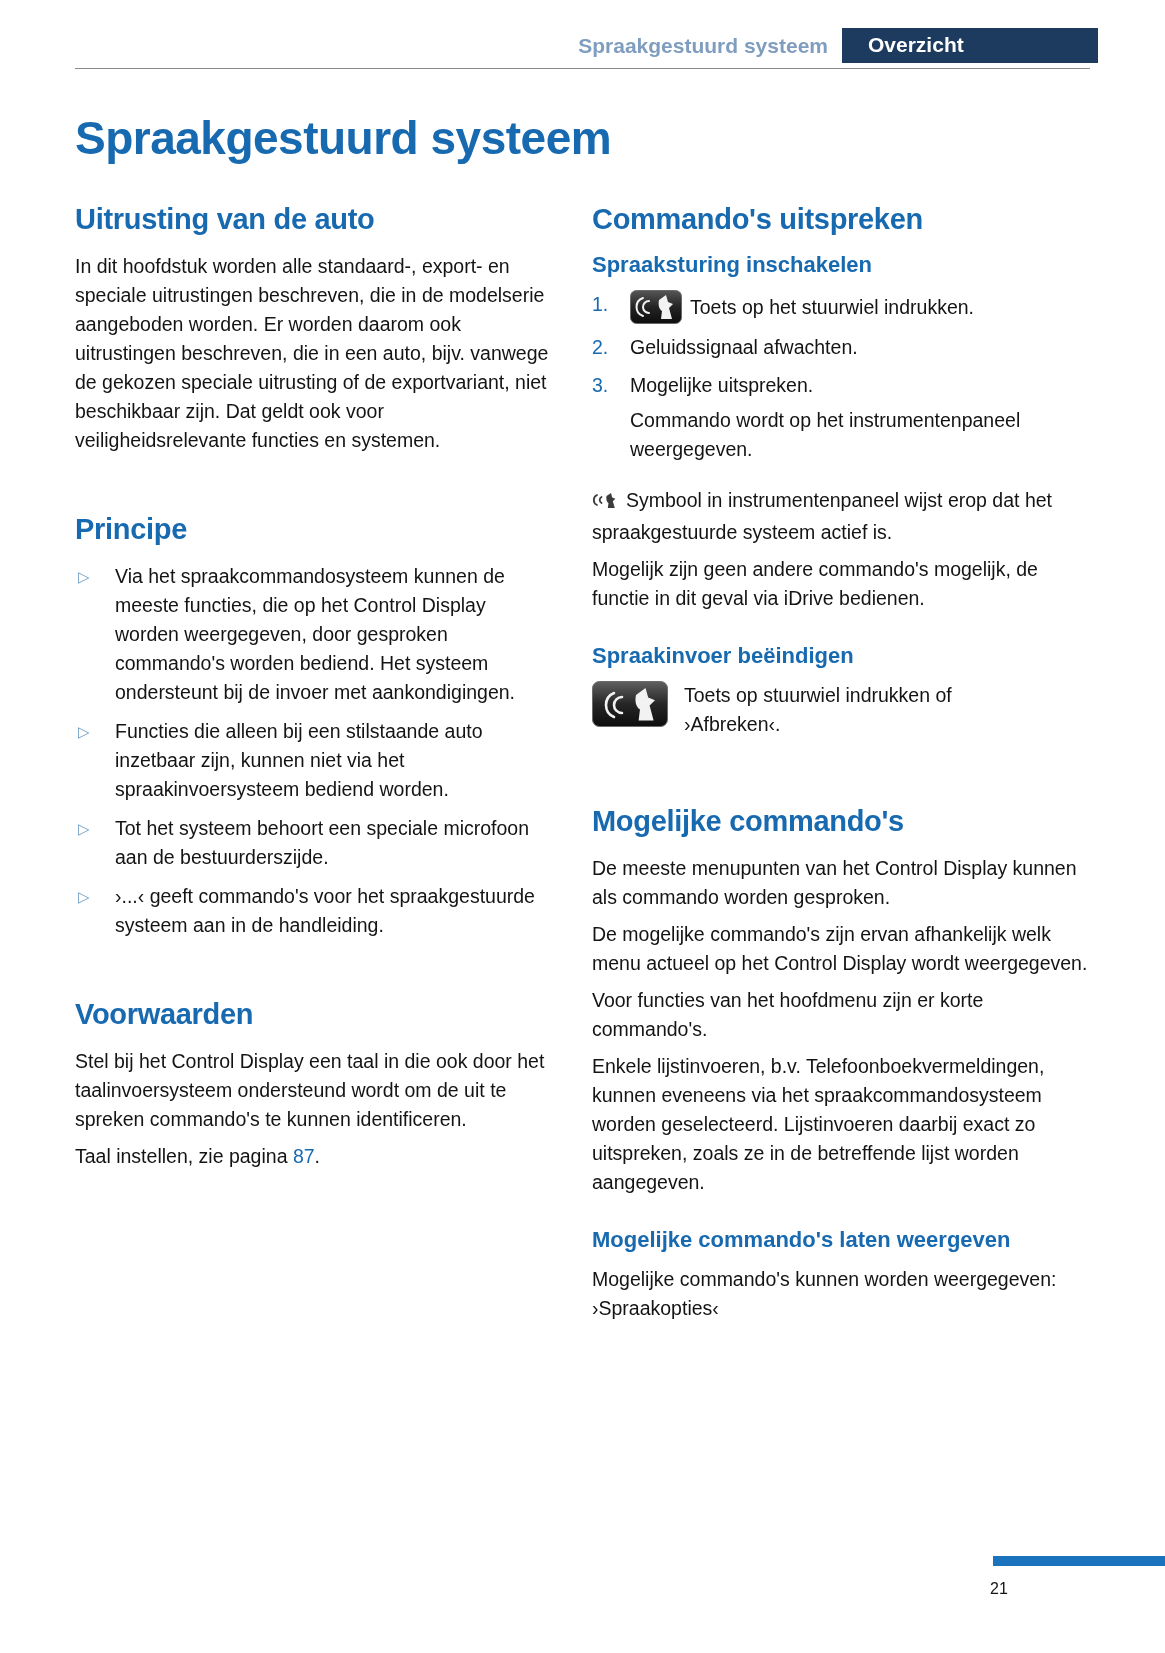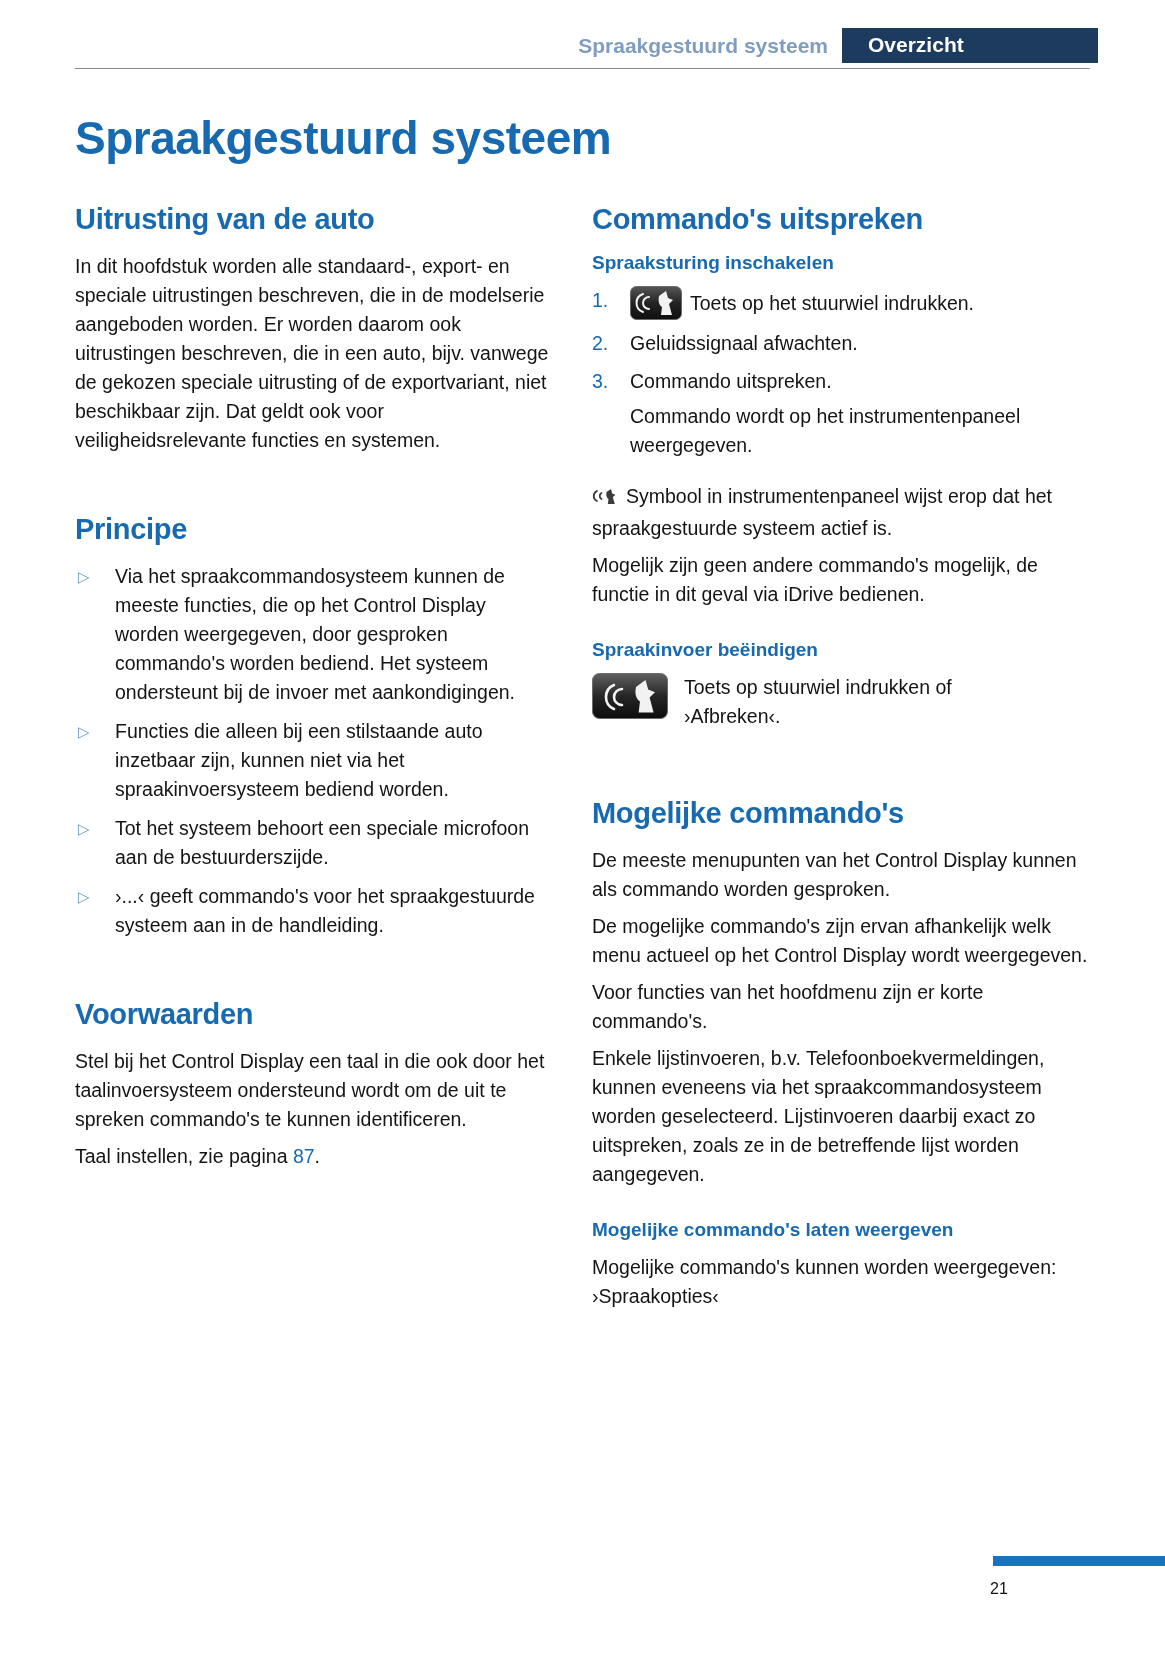--- a/index.html
+++ b/index.html
@@ -39,21 +39,21 @@
   
   .columns { display: flex; gap: 37px; align-items: flex-start; }
   .col-left  { width: 480px; flex: none; }
   .col-right { width: 498px; flex: none; }
 
   h2.sec {
     color: #1769b0; font-size: 29px; font-weight: bold;
     margin: 0 0 16px 0; letter-spacing: -0.3px;
   }
   h3.subsec {
-    color: #1769b0; font-size: 19px; font-weight: bold;
+    color: #1769b0; font-size: 22px; font-weight: bold;
     margin: 0 0 12px 0;
   }
   p.body, .step-text, .bullet-text {
     font-size: 19.5px; line-height: 29px;
   }
   p.body { margin-bottom: 8px; }
   section { margin-bottom: 58px; }
 
   
   .bullet { display: flex; margin-bottom: 10px; }
@@ -186,21 +186,21 @@
             <div class="step">
               <span class="step-num">2.</span>
               <div class="step-body">
                 <span class="step-text">Geluidssignaal afwachten.</span>
               </div>
             </div>
 
             <div class="step">
               <span class="step-num">3.</span>
               <div class="step-body">
-                <span class="step-text">Commando uitspreken.</span>
+                <span class="step-text">Mogelijke uitspreken.</span>
                 <p class="body step-sub">Commando wordt op het instrumentenpaneel weergegeven.</p>
               </div>
             </div>
           </div>
 
           <p class="body note">
             <span class="sym-icon">
               <svg viewBox="0 0 27 19" width="27" height="19" aria-hidden="true">
                 <g stroke="#3c3c3c" fill="none" stroke-width="1.8" stroke-linecap="round">
                   <path d="M5 4 A5.5 5.5 0 0 0 5 14"></path>

